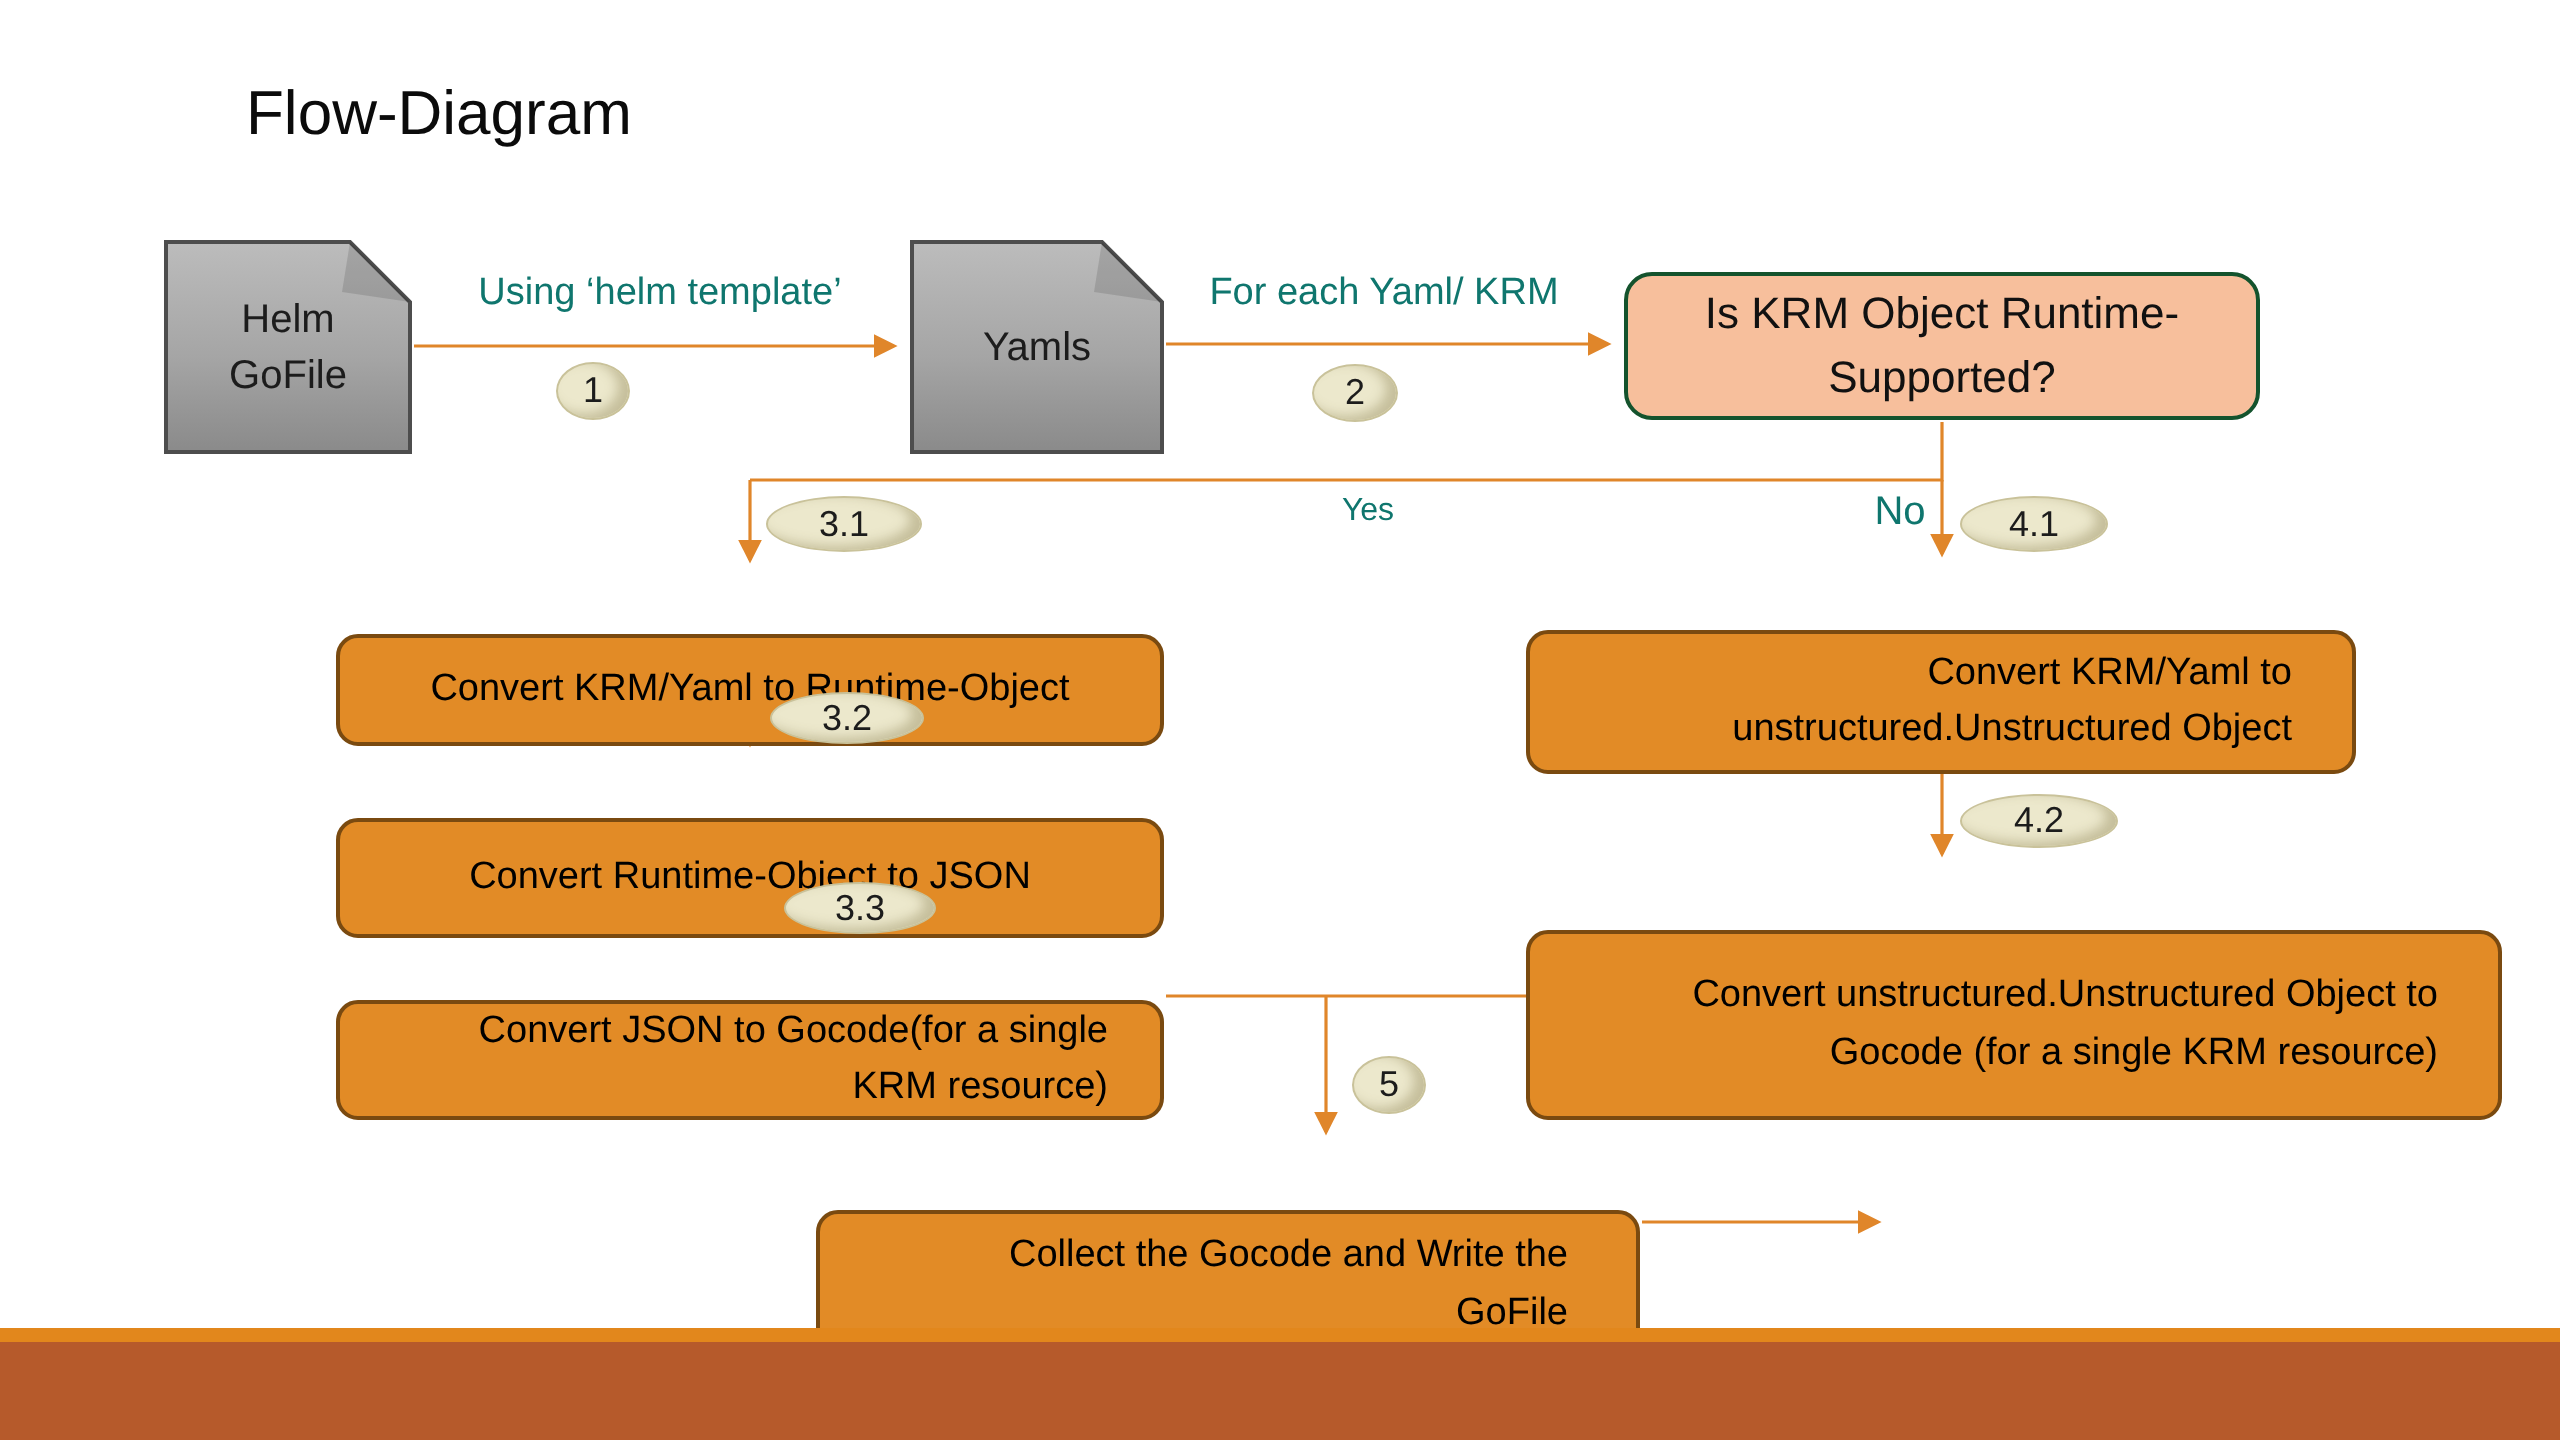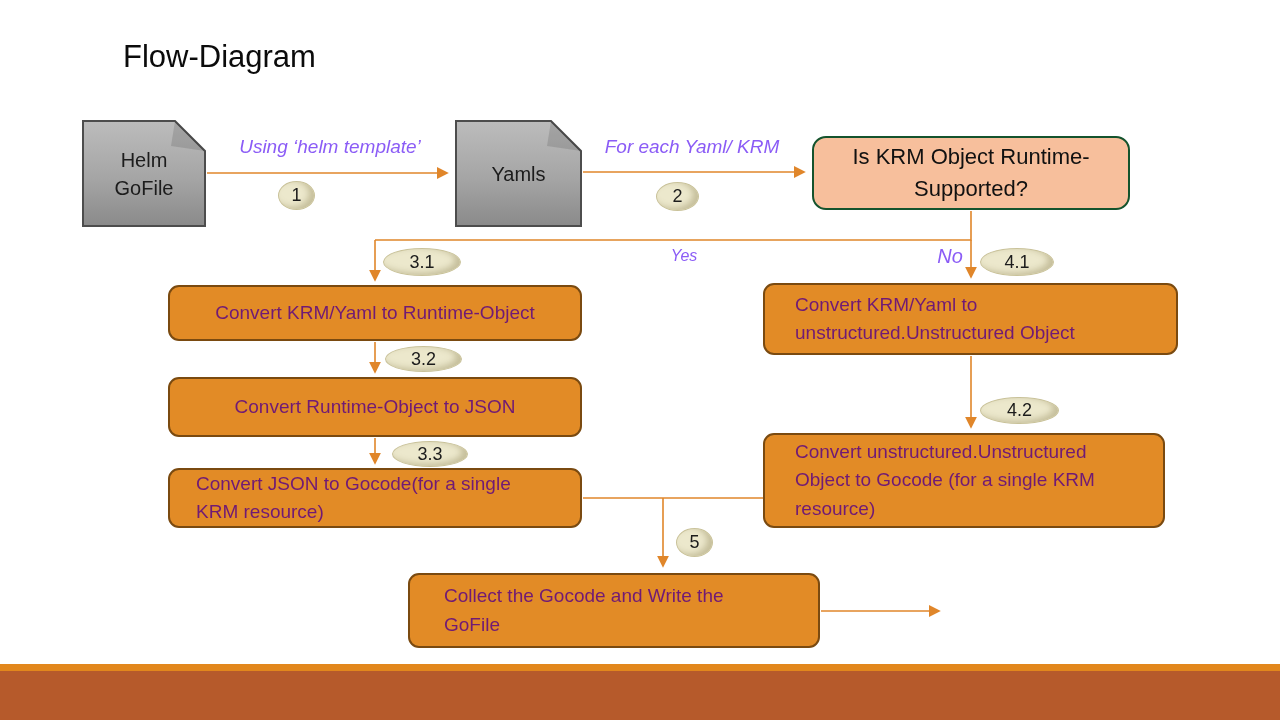--- a/index.html
+++ b/index.html
@@ -14,32 +14,32 @@
   
   .snip{position:absolute;z-index:2;}
   .snip svg{position:absolute;left:0;top:0;}
   .snip-label{
     position:absolute;left:0;top:0;width:100%;height:100%;display:flex;align-items:center;justify-content:center;
     text-align:center;font-size:20px;line-height:1.4;color:#1c1c1c;padding:0 16px;box-sizing:border-box;
   }
   
   .proc{
     position:absolute;z-index:2;background:#E28B26;border:2px solid #7A4A10;border-radius:11px;
-    display:flex;align-items:center;justify-content:center;text-align:left;
-    color:#701a75;font-size:19px;line-height:1.5;box-sizing:border-box;
+    display:flex;align-items:center;justify-content:center;text-align:right;
+    color:#000000;font-size:19px;line-height:1.5;box-sizing:border-box;margin-top:32px;
   }
   
   .decision{
     position:absolute;z-index:2;background:#F7BF9C;border:2px solid #14532d;border-radius:14px;
     display:flex;align-items:center;justify-content:center;text-align:center;
     color:#111;font-size:22px;line-height:1.45;box-sizing:border-box;
   }
   
   .edge-label{
-    position:absolute;z-index:3;font-size:19px;color:#8b5cf6;text-align:center;line-height:1.2;font-style:italic;
+    position:absolute;z-index:3;font-size:19px;color:#0f766e;text-align:center;line-height:1.2;
   }
   
   .step{
     position:absolute;z-index:4;border-radius:50%;background:#ECE8CC;border:1px solid #C9C29A;
     box-shadow:inset -5px -2px 6px rgba(125,115,65,.35);
     display:flex;align-items:center;justify-content:center;font-size:18px;color:#1c1c1c;box-sizing:border-box;
   }
   .bar-strip{position:absolute;left:0;top:664px;width:1280px;height:7px;background:#E2871C;z-index:5;}
   .bar-main{position:absolute;left:0;top:671px;width:1280px;height:49px;background:#B65A2B;z-index:5;}
 </style>
@@ -102,21 +102,21 @@
   <div class="proc" style="left:168px;top:377px;width:414px;height:60px;padding:0 20px;">
     <span>Convert Runtime-Object to JSON</span>
   </div>
   <div class="proc" style="left:168px;top:468px;width:414px;height:60px;padding:0 26px;">
     <span>Convert JSON to Gocode(for a single KRM resource)</span>
   </div>
 
   <div class="proc" style="left:763px;top:283px;width:415px;height:72px;padding:0 30px;">
     <span>Convert KRM/Yaml to unstructured.Unstructured Object</span>
   </div>
-  <div class="proc" style="left:763px;top:433px;width:402px;height:95px;padding:0 30px;">
+  <div class="proc" style="left:763px;top:433px;width:488px;height:95px;padding:0 30px;">
     <span>Convert unstructured.Unstructured Object to Gocode (for a single KRM resource)</span>
   </div>
 
   <div class="proc" style="left:408px;top:573px;width:412px;height:75px;padding:0 34px;">
     <span>Collect the Gocode and Write the GoFile</span>
   </div>
 
 
   <div class="edge-label" style="left:222px;top:136px;width:216px;">Using ‘helm template’</div>
   <div class="edge-label" style="left:592px;top:136px;width:200px;">For each Yaml/ KRM</div>

